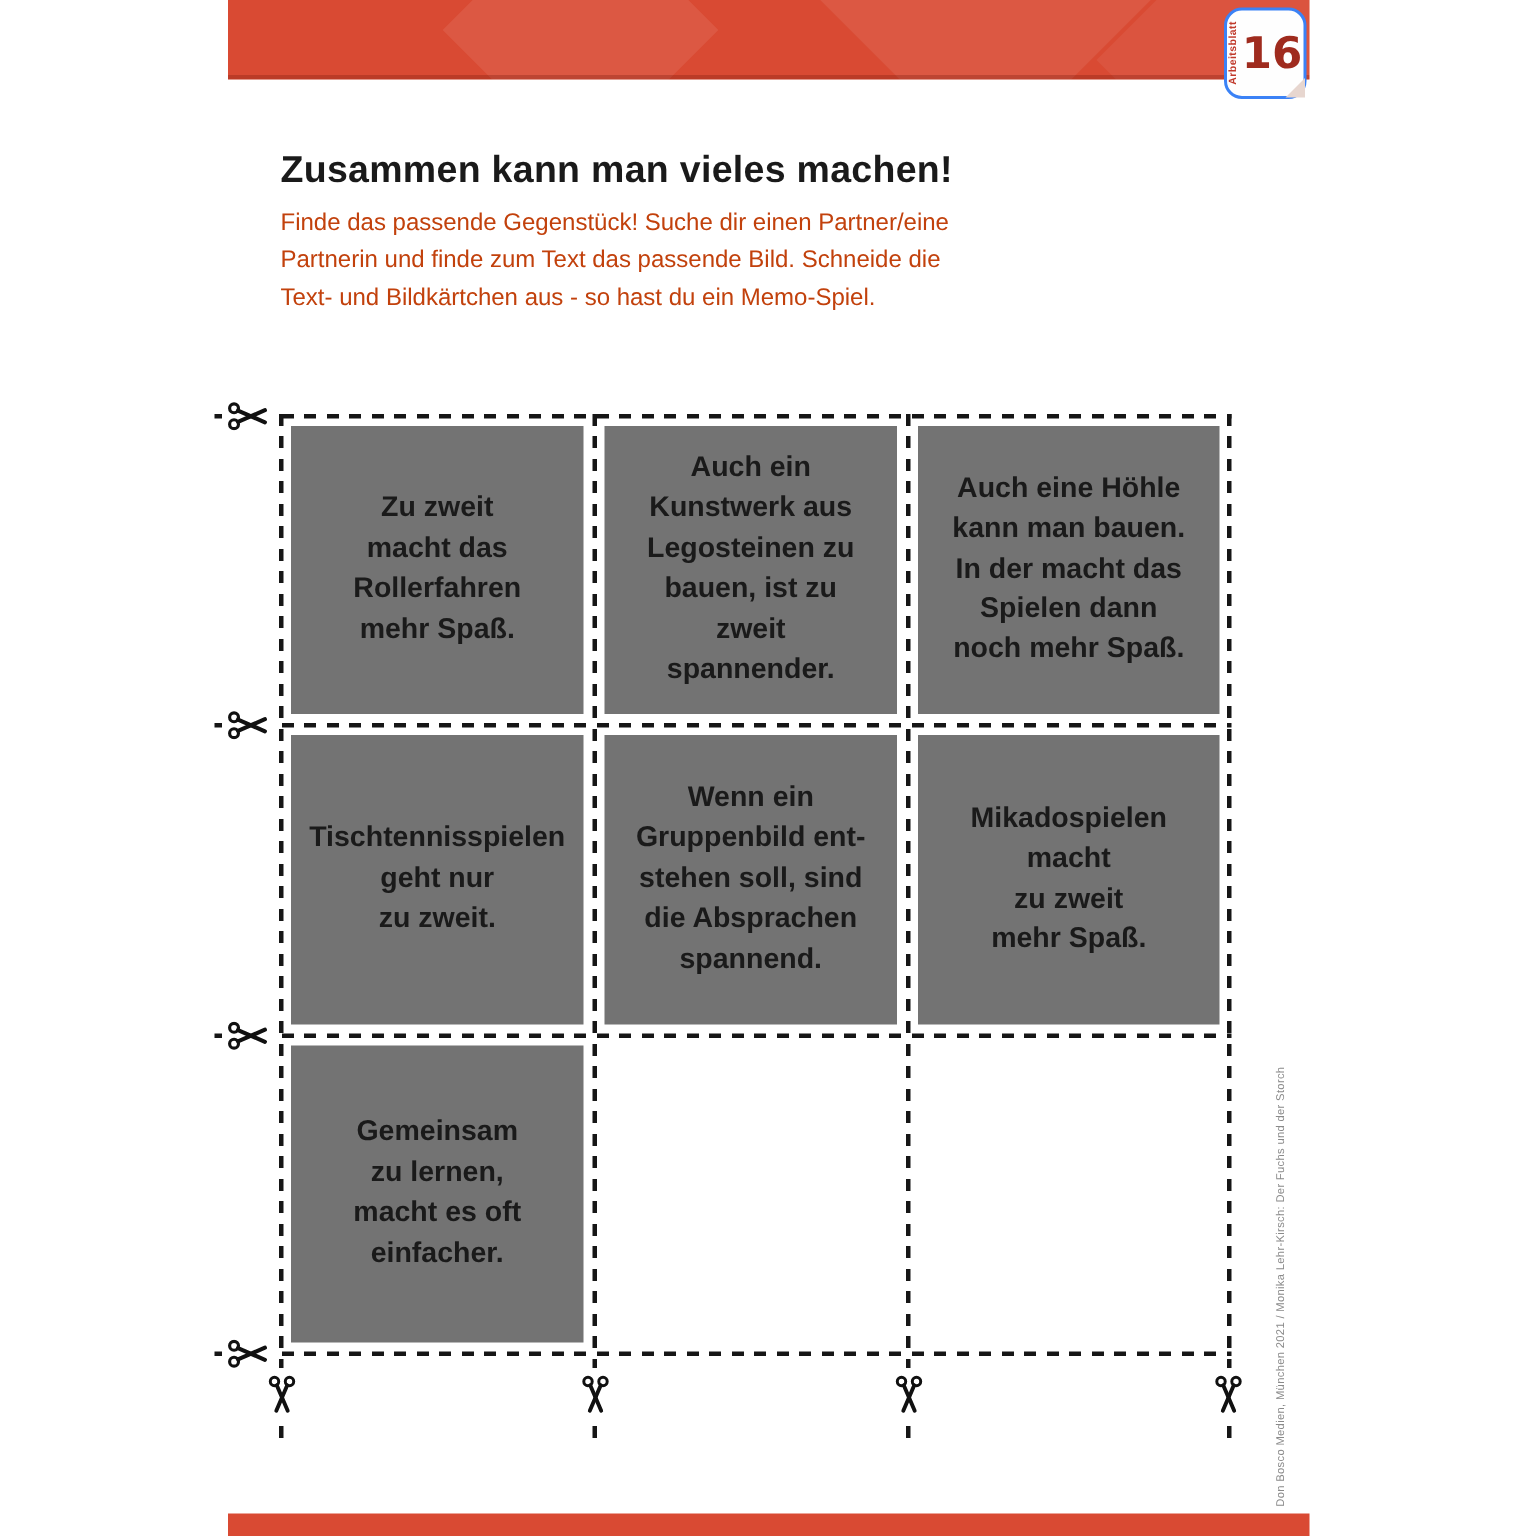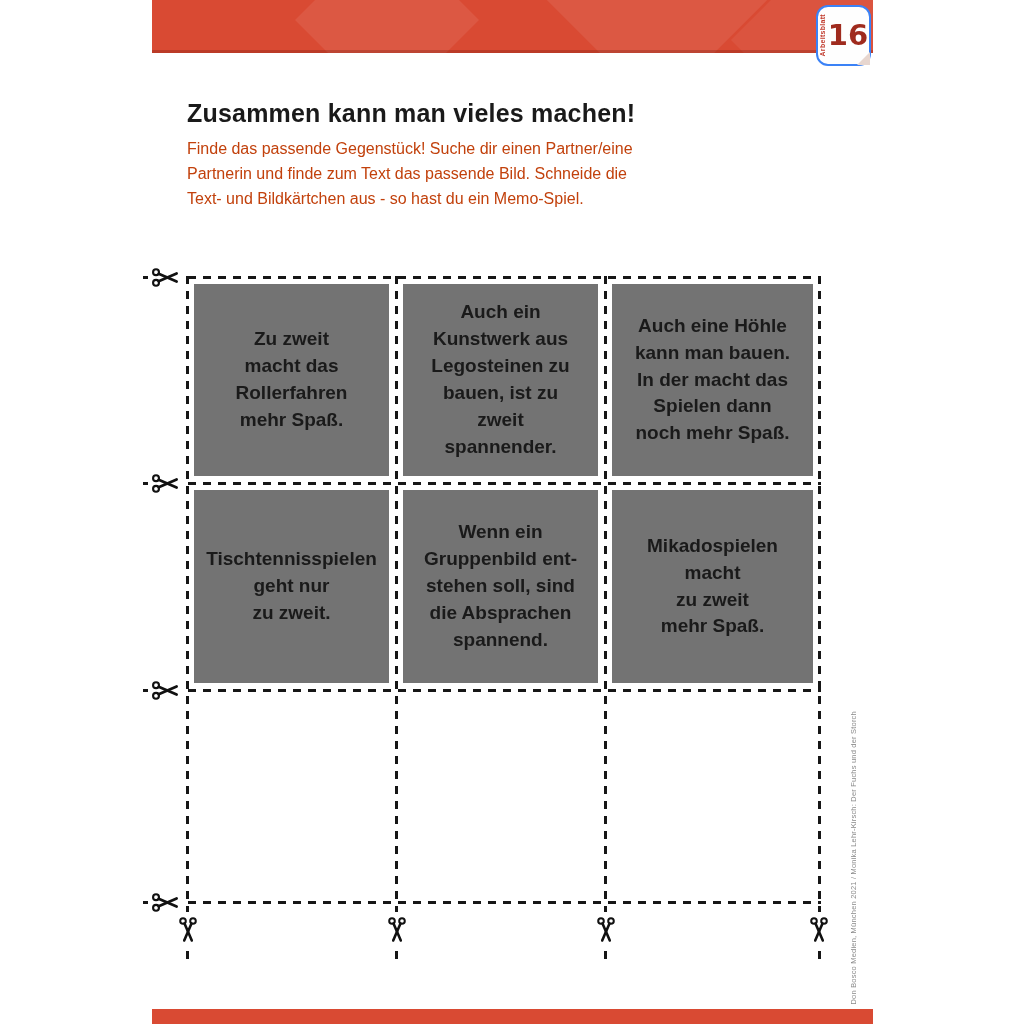--- a/index.html
+++ b/index.html
@@ -139,20 +139,26 @@
 stehen soll, sind
 die Absprachen
 spannend.</div>
     </div>
   <div class="cell">
       <div class="card">Mikadospielen
 macht
 zu zweit
 mehr Spaß.</div>
     </div>
+  <div class="cell">
+      <div class="card">Gemeinsam
+zu lernen,
+macht es oft
+einfacher.</div>
+    </div>
 </div>
 
 <div class="hline h1"></div>
 <div class="hline h2"></div>
 <div class="hline h3"></div>
 <div class="hline h4"></div>
 <div class="vline v1"></div>
 <div class="vline v2"></div>
 <div class="vline v3"></div>
 <div class="vline v4"></div>

